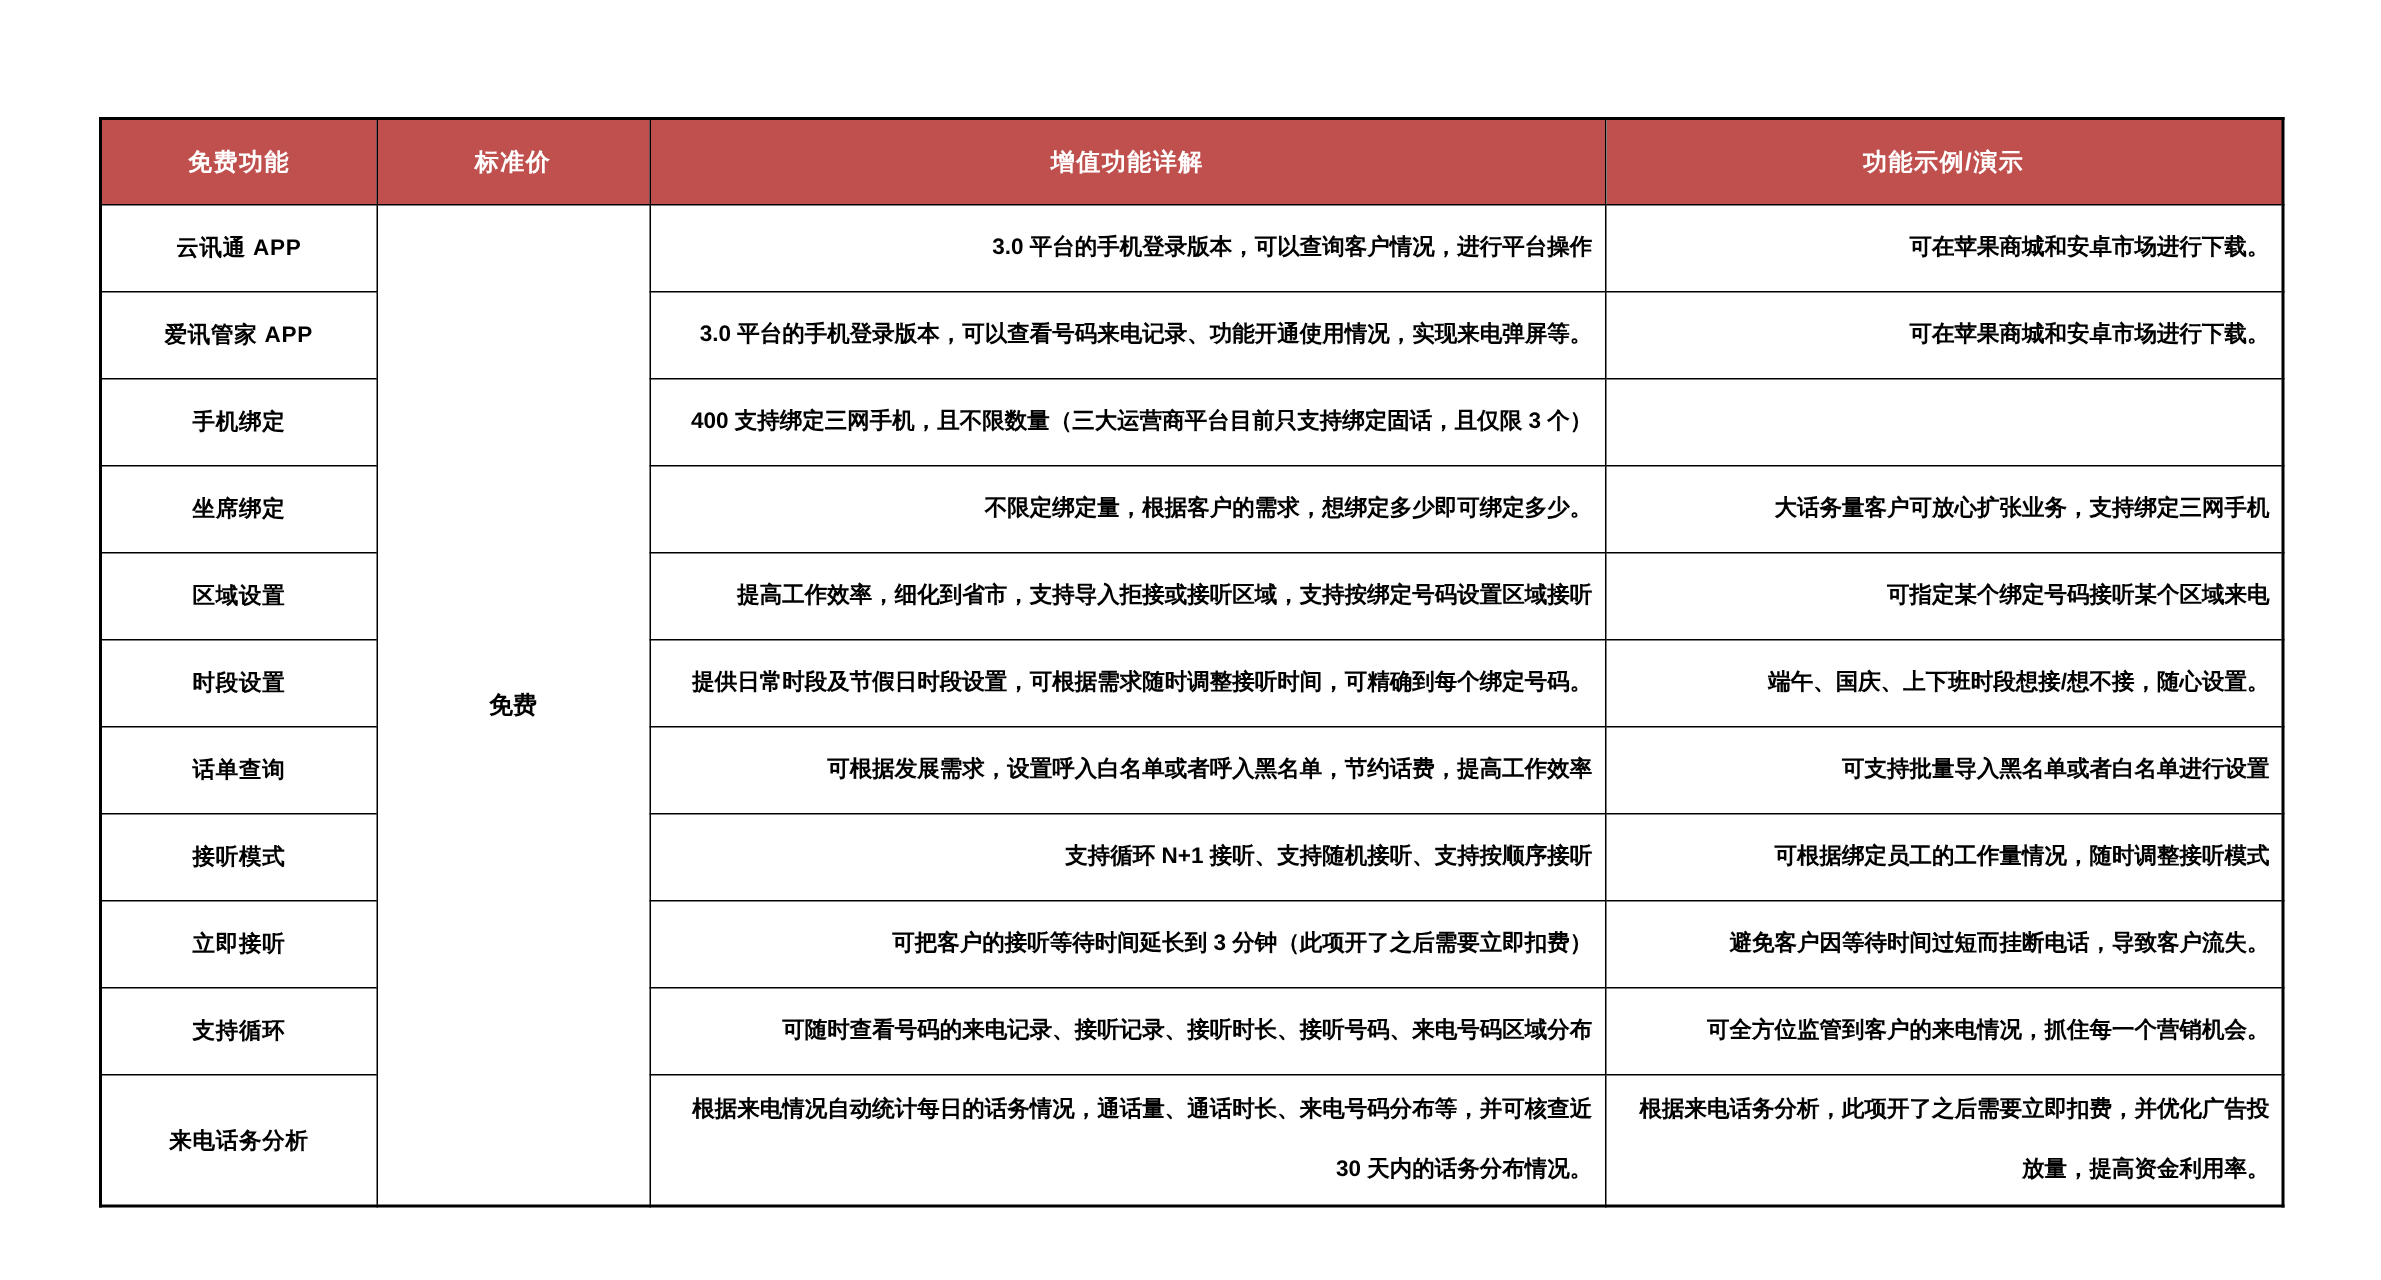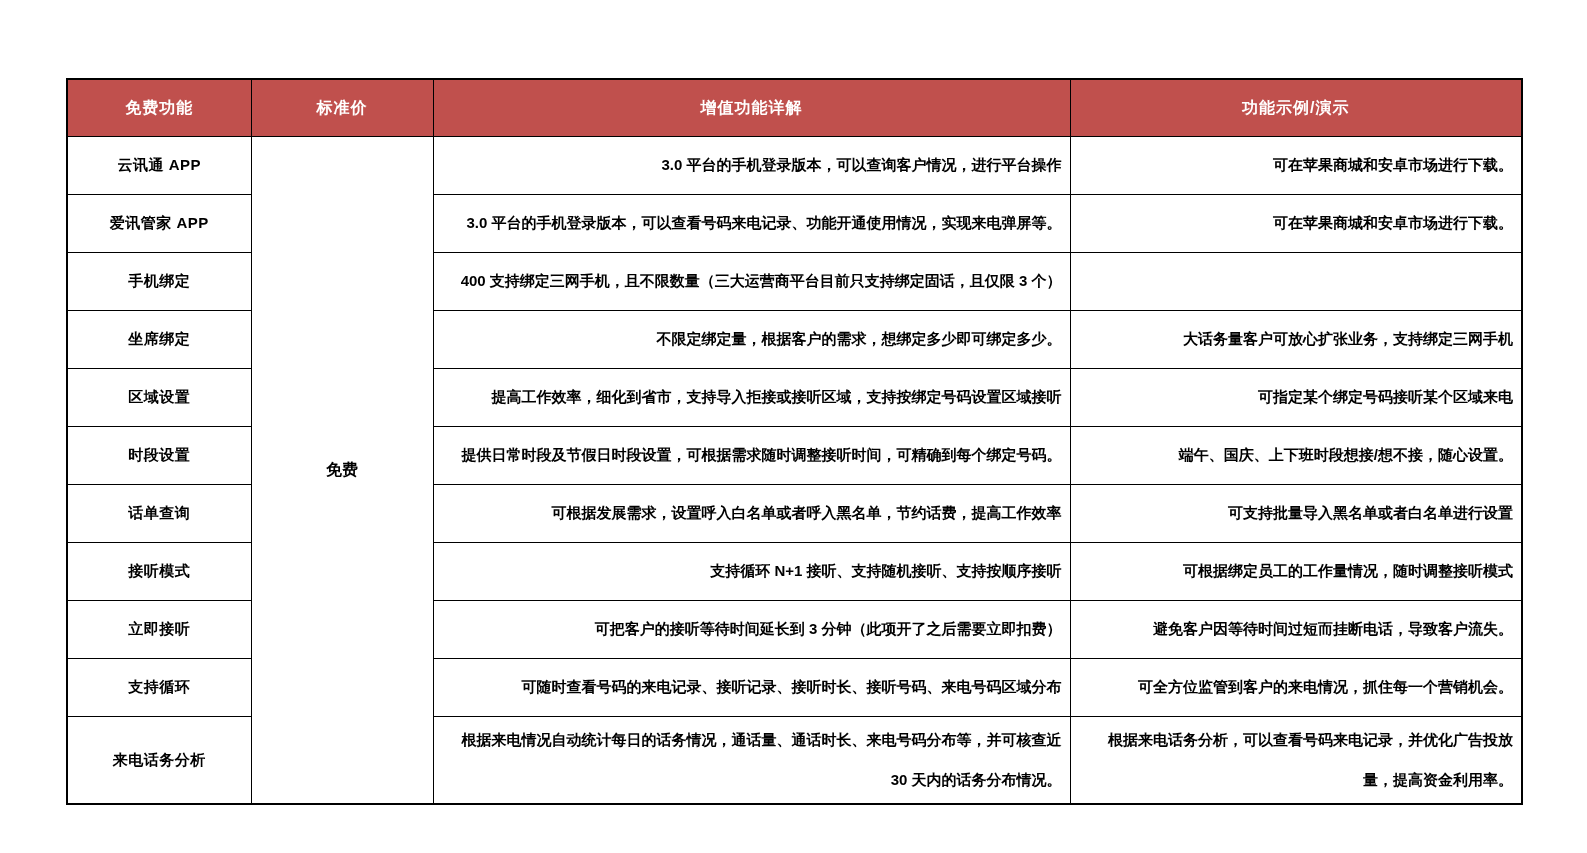--- a/index.html
+++ b/index.html
@@ -153,18 +153,18 @@
           <td class="example-cell">避免客户因等待时间过短而挂断电话，导致客户流失。</td>
         </tr>
         <tr class="body-row">
           <td class="feature-cell">支持循环</td>
           <td class="detail-cell">可随时查看号码的来电记录、接听记录、接听时长、接听号码、来电号码区域分布</td>
           <td class="example-cell">可全方位监管到客户的来电情况，抓住每一个营销机会。</td>
         </tr>
         <tr class="body-row tall">
           <td class="feature-cell">来电话务分析</td>
           <td class="detail-cell">根据来电情况自动统计每日的话务情况，通话量、通话时长、来电号码分布等，并可核查近 30 天内的话务分布情况。</td>
-          <td class="example-cell">根据来电话务分析，可以查看号码来电记录，并优化广告投放量，提高资金利用率。</td>
+          <td class="example-cell">根据来电话务分析，此项开了之后需要立即扣费，并优化广告投放量，提高资金利用率。</td>
         </tr>
       </tbody>
     </table>
   </div>
 </div>
 
 </body></html>

